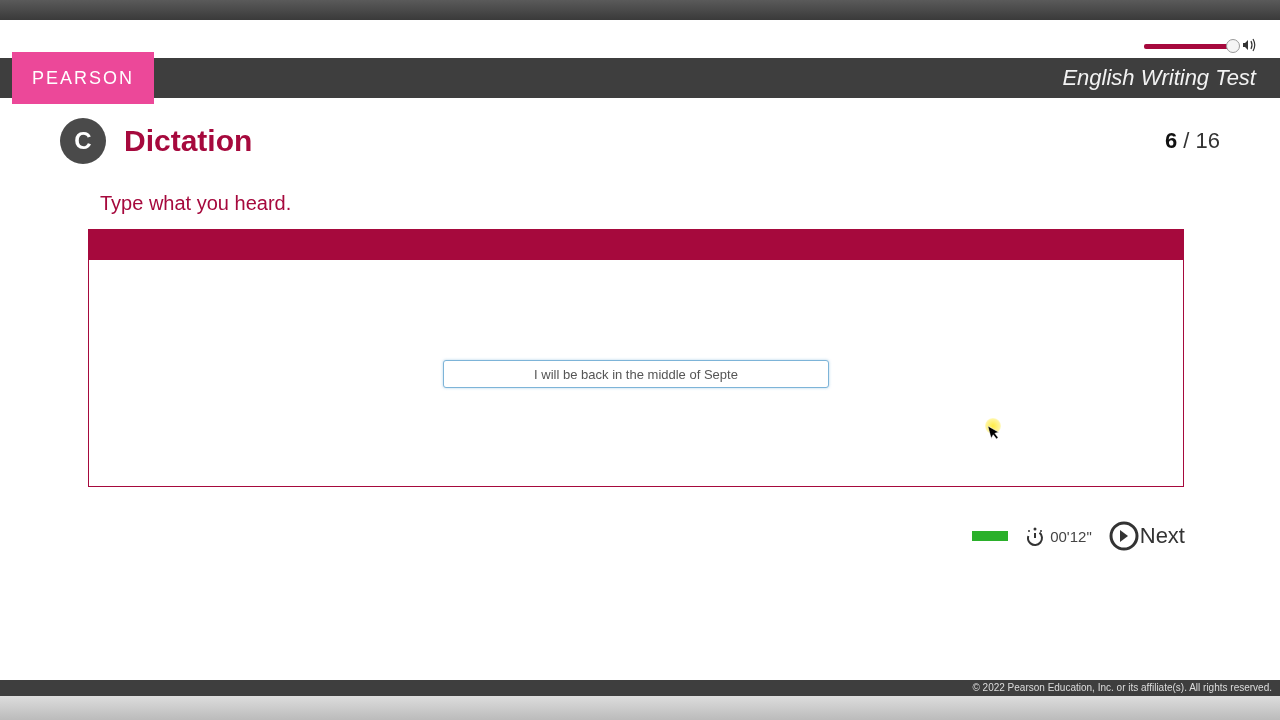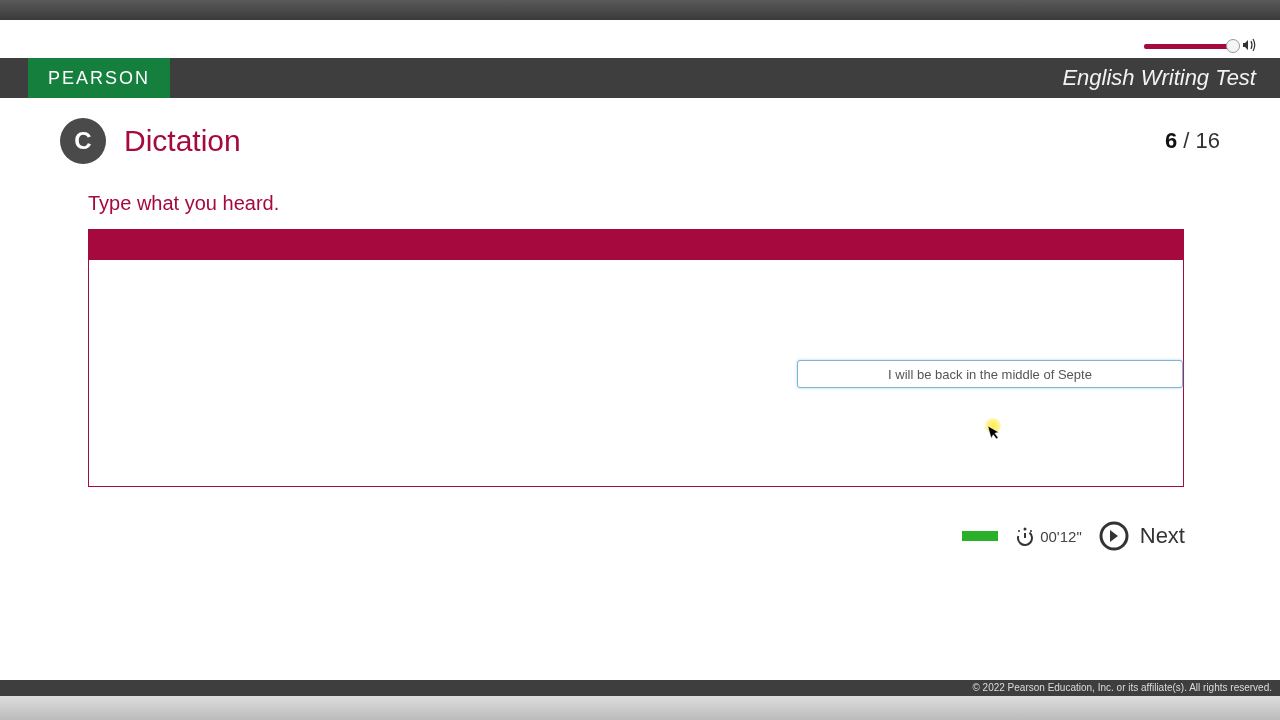--- a/index.html
+++ b/index.html
@@ -51,30 +51,30 @@
       left: 0;
       right: 0;
       height: 40px;
       background: #3e3e3e;
       display: flex;
       align-items: center;
       justify-content: space-between;
       padding-right: 24px;
     }
     .brand-box {
-      background: #15803d;
+      background: #ec4899;
       color: #fff;
-      height: 40px;
+      height: 52px;
       padding: 0 20px;
       display: flex;
       align-items: center;
       font-size: 18px;
       letter-spacing: 2px;
       font-weight: 400;
-      margin-left: 28px;
+      margin-left: 12px;
     }
     .test-title {
       color: #f2f2f2;
       font-size: 22px;
       font-weight: 400;
       font-style: italic;
     }
     .content {
       position: absolute;
       top: 118px;
@@ -100,54 +100,54 @@
       color: #fff;
       display: flex;
       align-items: center;
       justify-content: center;
       font-size: 24px;
       font-weight: bold;
     }
     .section-title {
       color: #a6093d;
       font-size: 30px;
-      font-weight: 400;
+      font-weight: 700;
       text-align: right;
     }
     .progress {
       font-size: 22px;
       color: #333;
       text-align: center;
     }
     .progress .current {
       font-weight: bold;
       color: #111;
     }
     .instruction {
       color: #a6093d;
       font-size: 20px;
-      margin-left: 28px;
+      margin-left: 40px;
       margin-bottom: 14px;
     }
     .panel {
       border: 1px solid #a6093d;
       margin-left: 28px;
       width: 1096px;
       height: 258px;
       position: relative;
     }
     .panel-header {
       height: 30px;
       background: #a6093d;
     }
     .panel-body {
       height: 228px;
       display: flex;
       align-items: center;
-      justify-content: flex-end;
+      justify-content: center;
     }
     .answer-input {
       width: 386px;
       height: 28px;
       border: 1px solid #7db4d8;
       border-radius: 3px;
       text-align: center;
       font-size: 13px;
       color: #555;
       padding: 2px 6px;
@@ -178,21 +178,20 @@
       position: relative;
     }
     .timer-icon svg { display: block; }
     .timer-text {
       font-size: 15px;
       color: #444;
     }
     .next-group {
       display: flex;
       align-items: center;
-      gap: 10px;
       cursor: pointer;
     }
     .next-icon {
       width: 32px;
       height: 32px;
     }
     .next-text {
       font-size: 22px;
       color: #333;
     }

